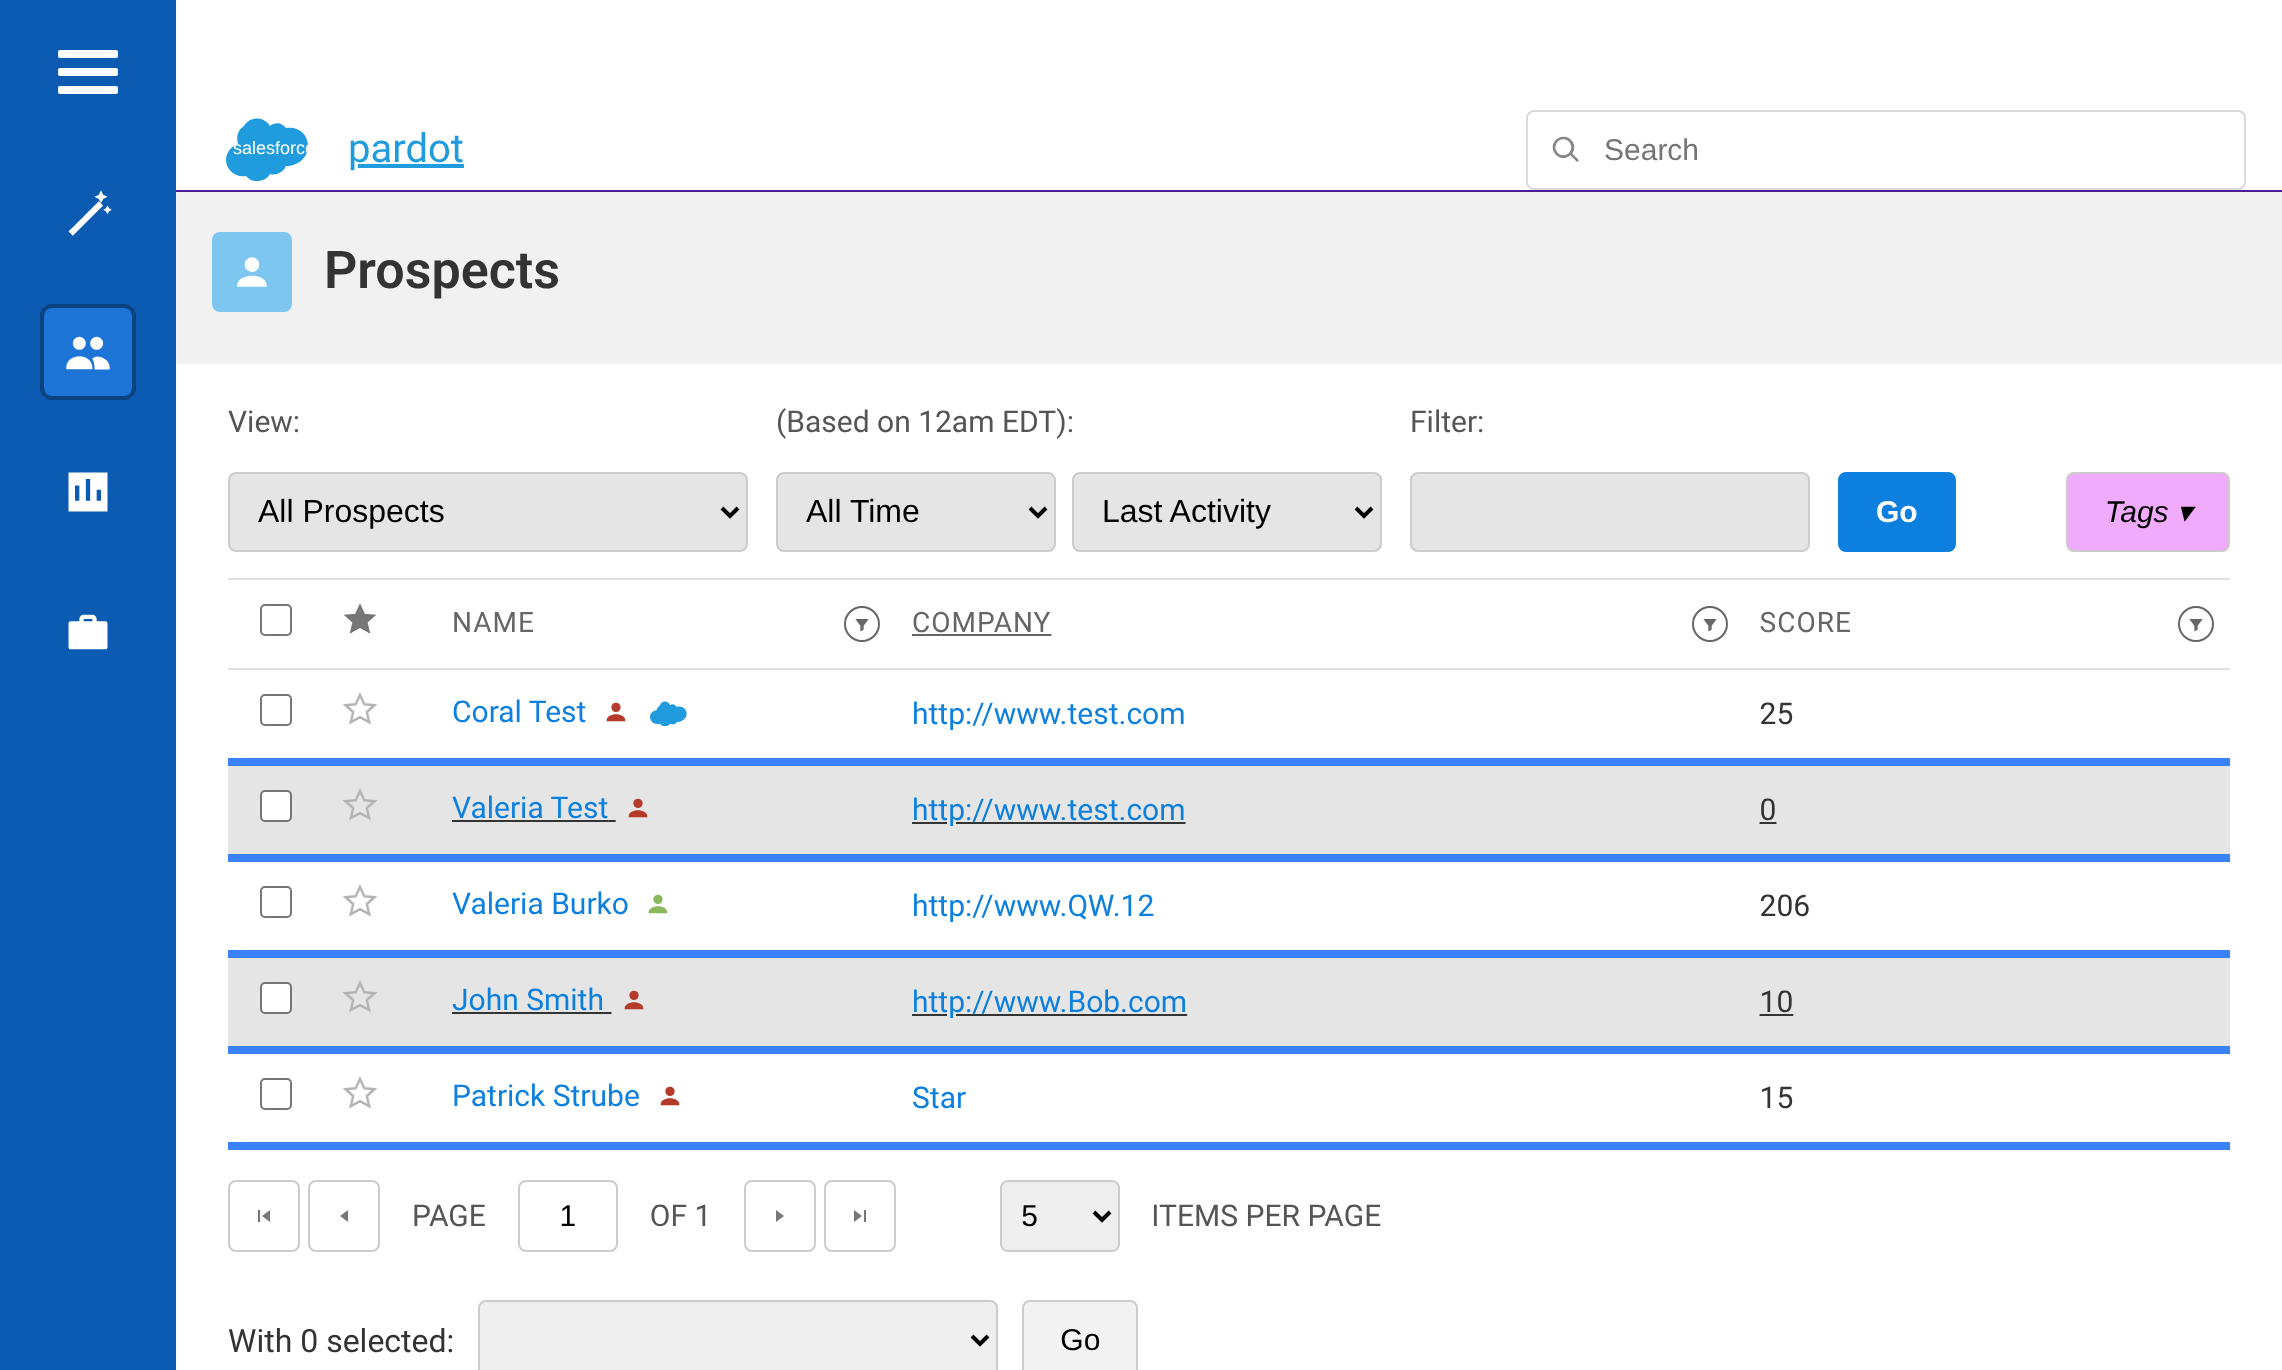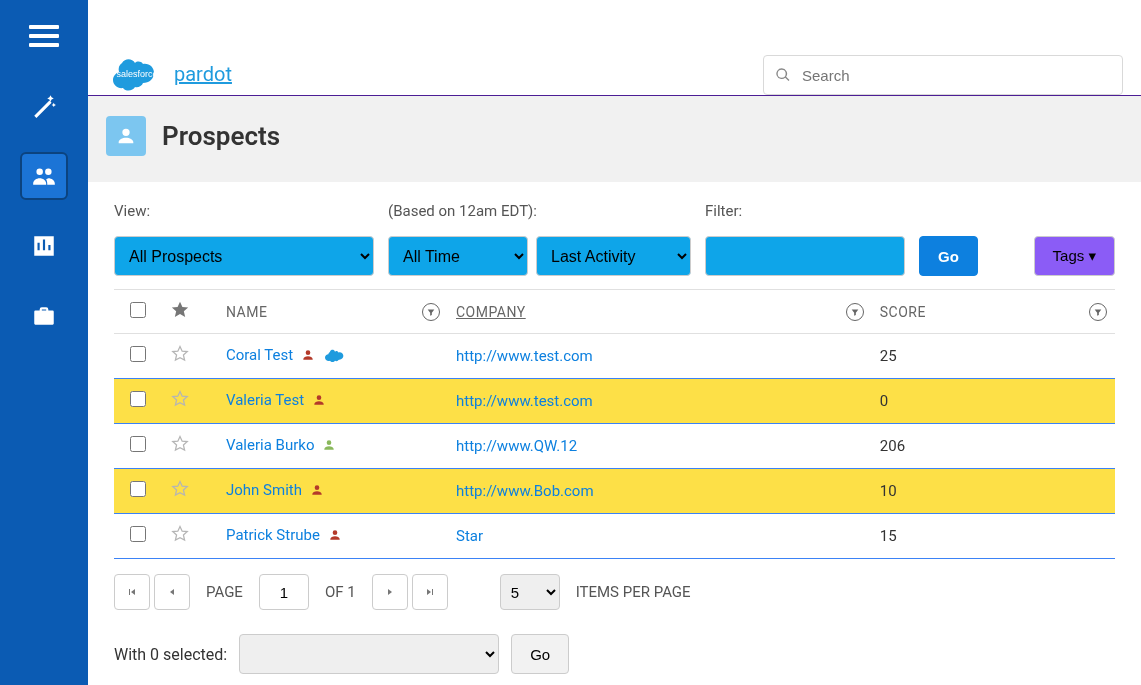--- a/index.html
+++ b/index.html
@@ -28,43 +28,43 @@
     
     .page-header { background: #f1f1f1; padding: 20px 18px 26px; display: flex; align-items: center; gap: 16px; }
     .page-icon { width: 40px; height: 40px; background: #7cc6f0; border-radius: 4px; display: flex; align-items: center; justify-content: center; }
     .page-icon svg { width: 22px; height: 22px; fill: #fff; }
     .page-title { font-size: 26px; font-weight: 600; color: #333; }
 
     
     .filters { padding: 20px 26px 12px; display: flex; gap: 14px; align-items: flex-end; flex-wrap: wrap; }
     .filter-group { display: flex; flex-direction: column; gap: 16px; }
     .filter-label { font-size: 15px; color: #555; }
-    .select, .text-input { height: 40px; border: 1px solid #ccc; border-radius: 4px; padding: 0 10px; font-size: 16px; background: #0ea5e9; }
+    .select, .text-input { height: 40px; border: 1px solid #ccc; border-radius: 4px; padding: 0 10px; font-size: 16px; background: #e5e5e5; }
     .select.view { width: 260px; }
     .select.activity { width: 155px; }
     .select.time { width: 140px; }
     .text-input.filter { width: 200px; }
     .btn { height: 40px; padding: 0 18px; border-radius: 4px; border: 1px solid #ccc; background: #fff; font-size: 15px; cursor: pointer; }
     .btn.primary { background: #0d80df; color: #fff; border-color: #0d80df; font-weight: 600; }
-    .btn.tags { background: #8b5cf6; }
+    .btn.tags { background: #f0abfc; font-style: italic; }
 
     
     .table-wrap { padding: 1px 26px; }
     table { width: 100%; border-collapse: collapse; }
     thead th { text-align: left; font-weight: 400; color: #666; font-size: 14px; padding: 10px 8px; border-top: 1px solid #e0e0e0; border-bottom: 1px solid #e0e0e0; letter-spacing: 0.5px; white-space: nowrap; }
     thead th.col-company { text-decoration: underline; }
     thead th .filter-arrow { display: inline-flex; align-items: center; justify-content: center; width: 18px; height: 18px; border: 1.5px solid #666; border-radius: 50%; margin-left: auto; }
     thead th.filterable { position: relative; }
     thead th.filterable .filter-arrow svg { width: 10px; height: 10px; fill: #666; }
     thead th.col-check { width: 48px; text-align:center; }
     thead th.col-star { width: 56px; }
     thead th.col-name { width: 230px; }
     thead th .th-flex { display:flex; align-items:center; gap:8px; }
-    tbody tr { border-bottom: 1px solid #3b82f6; }
-    tbody tr.alt { background: #fde047; }
+    tbody tr { border-bottom: 4px solid #3b82f6; }
+    tbody tr.alt { background: #e5e5e5; text-decoration: underline; }
     tbody td { padding: 10px 8px; font-size: 15px; vertical-align: middle; }
     .link { color: #0d80df; text-decoration: none; }
     .star-btn svg { width: 20px; height: 20px; fill: none; stroke: #b5b5b5; stroke-width: 1.5px; }
     .star-header svg { width:20px; height:20px; fill:#767676; }
     .person-icon { display:inline-block; margin-left: 4px; vertical-align: middle; }
     .person-icon svg { width:14px; height:14px; }
     .person-icon.red svg { fill:#b43a2a; }
     .person-icon.green svg { fill:#8ab85c; }
     .cloud-icon { display:inline-block; margin-left:6px; vertical-align: middle; }
     .cloud-icon svg { width:20px; height:14px; fill:#1f9bde; }

